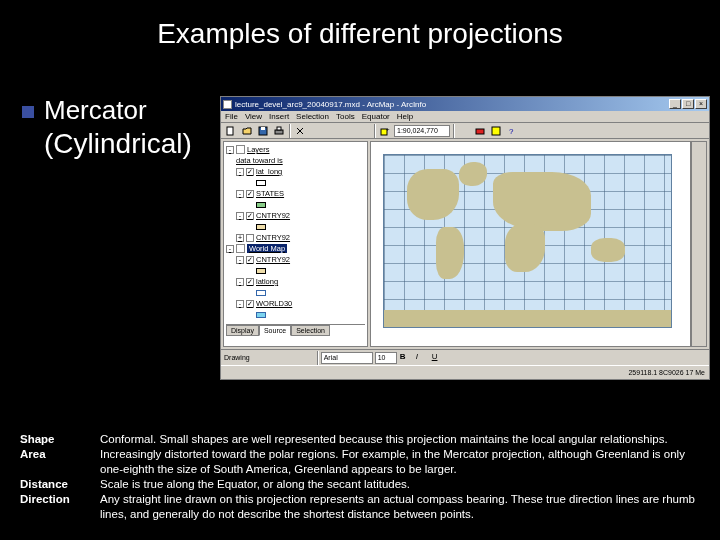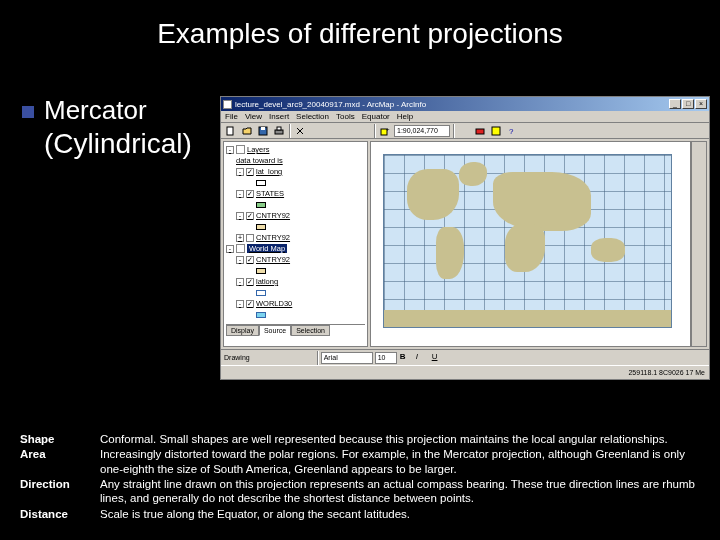--- a/index.html
+++ b/index.html
@@ -357,20 +357,20 @@
 <div class="prop-table">
   <div class="prop-row">
     <div class="prop-label">Shape</div>
     <div class="prop-text">Conformal. Small shapes are well represented because this projection maintains the local angular relationships.</div>
   </div>
   <div class="prop-row">
     <div class="prop-label">Area</div>
     <div class="prop-text">Increasingly distorted toward the polar regions. For example, in the Mercator projection, although Greenland is only one-eighth the size of South America, Greenland appears to be larger.</div>
   </div>
   <div class="prop-row">
+    <div class="prop-label">Distance</div>
+    <div class="prop-text">Scale is true along the Equator, or along the secant latitudes.</div>
+  </div>
+  <div class="prop-row">
     <div class="prop-label">Direction</div>
     <div class="prop-text">Any straight line drawn on this projection represents an actual compass bearing. These true direction lines are rhumb lines, and generally do not describe the shortest distance between points.</div>
   </div>
-  <div class="prop-row">
-    <div class="prop-label">Distance</div>
-    <div class="prop-text">Scale is true along the Equator, or along the secant latitudes.</div>
-  </div>
 </div>
 
 </body></html>

